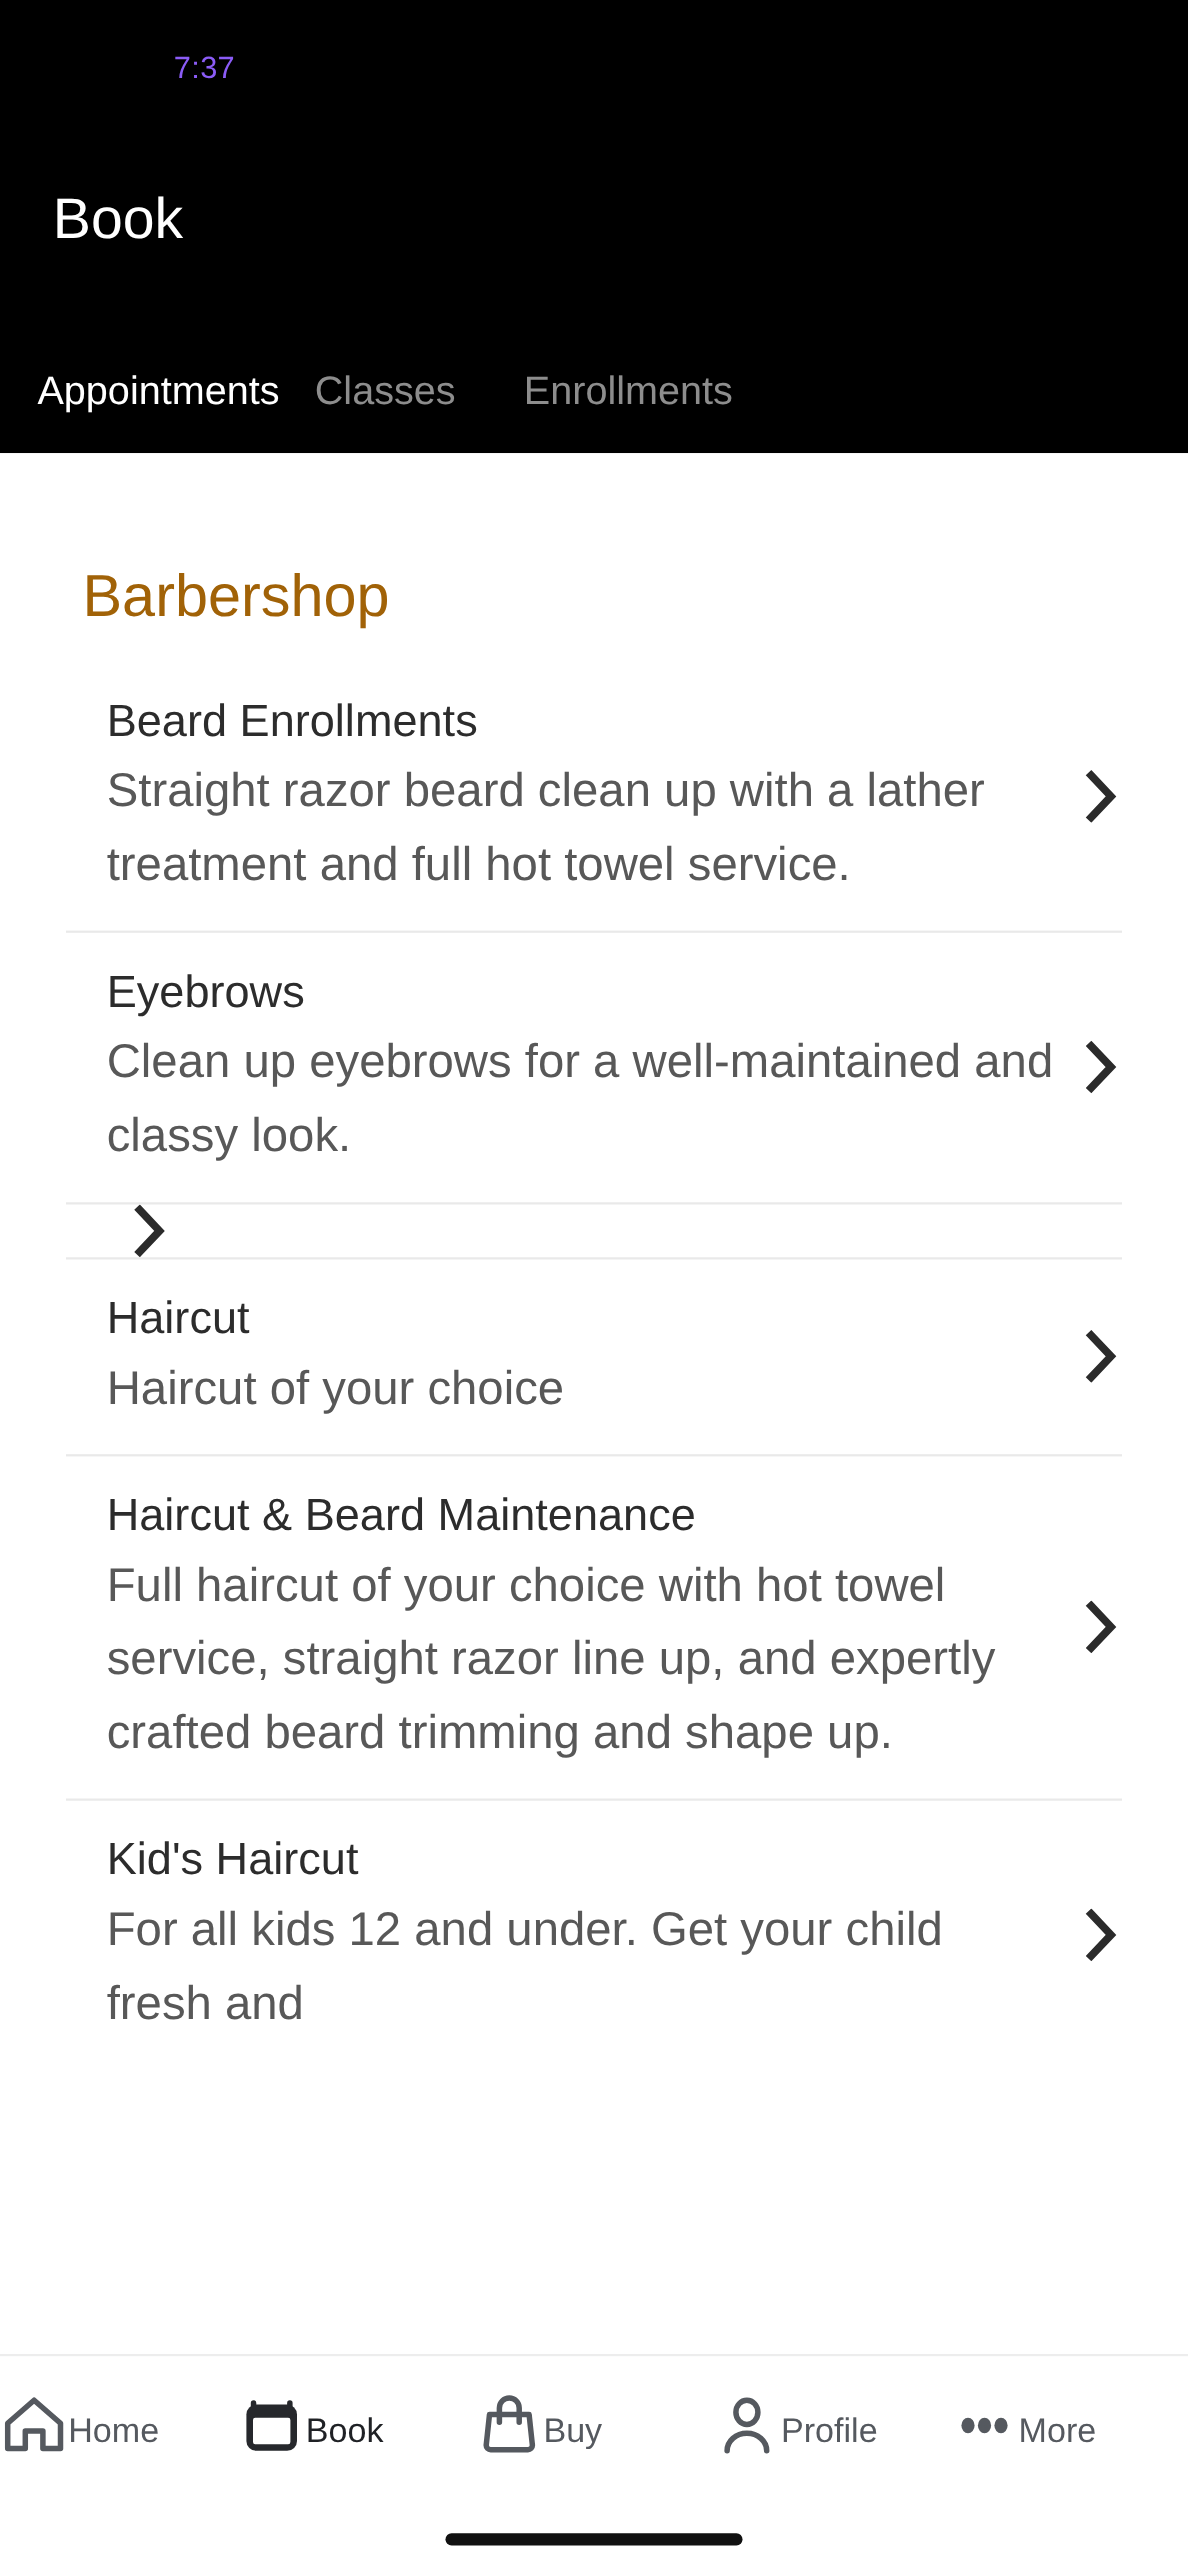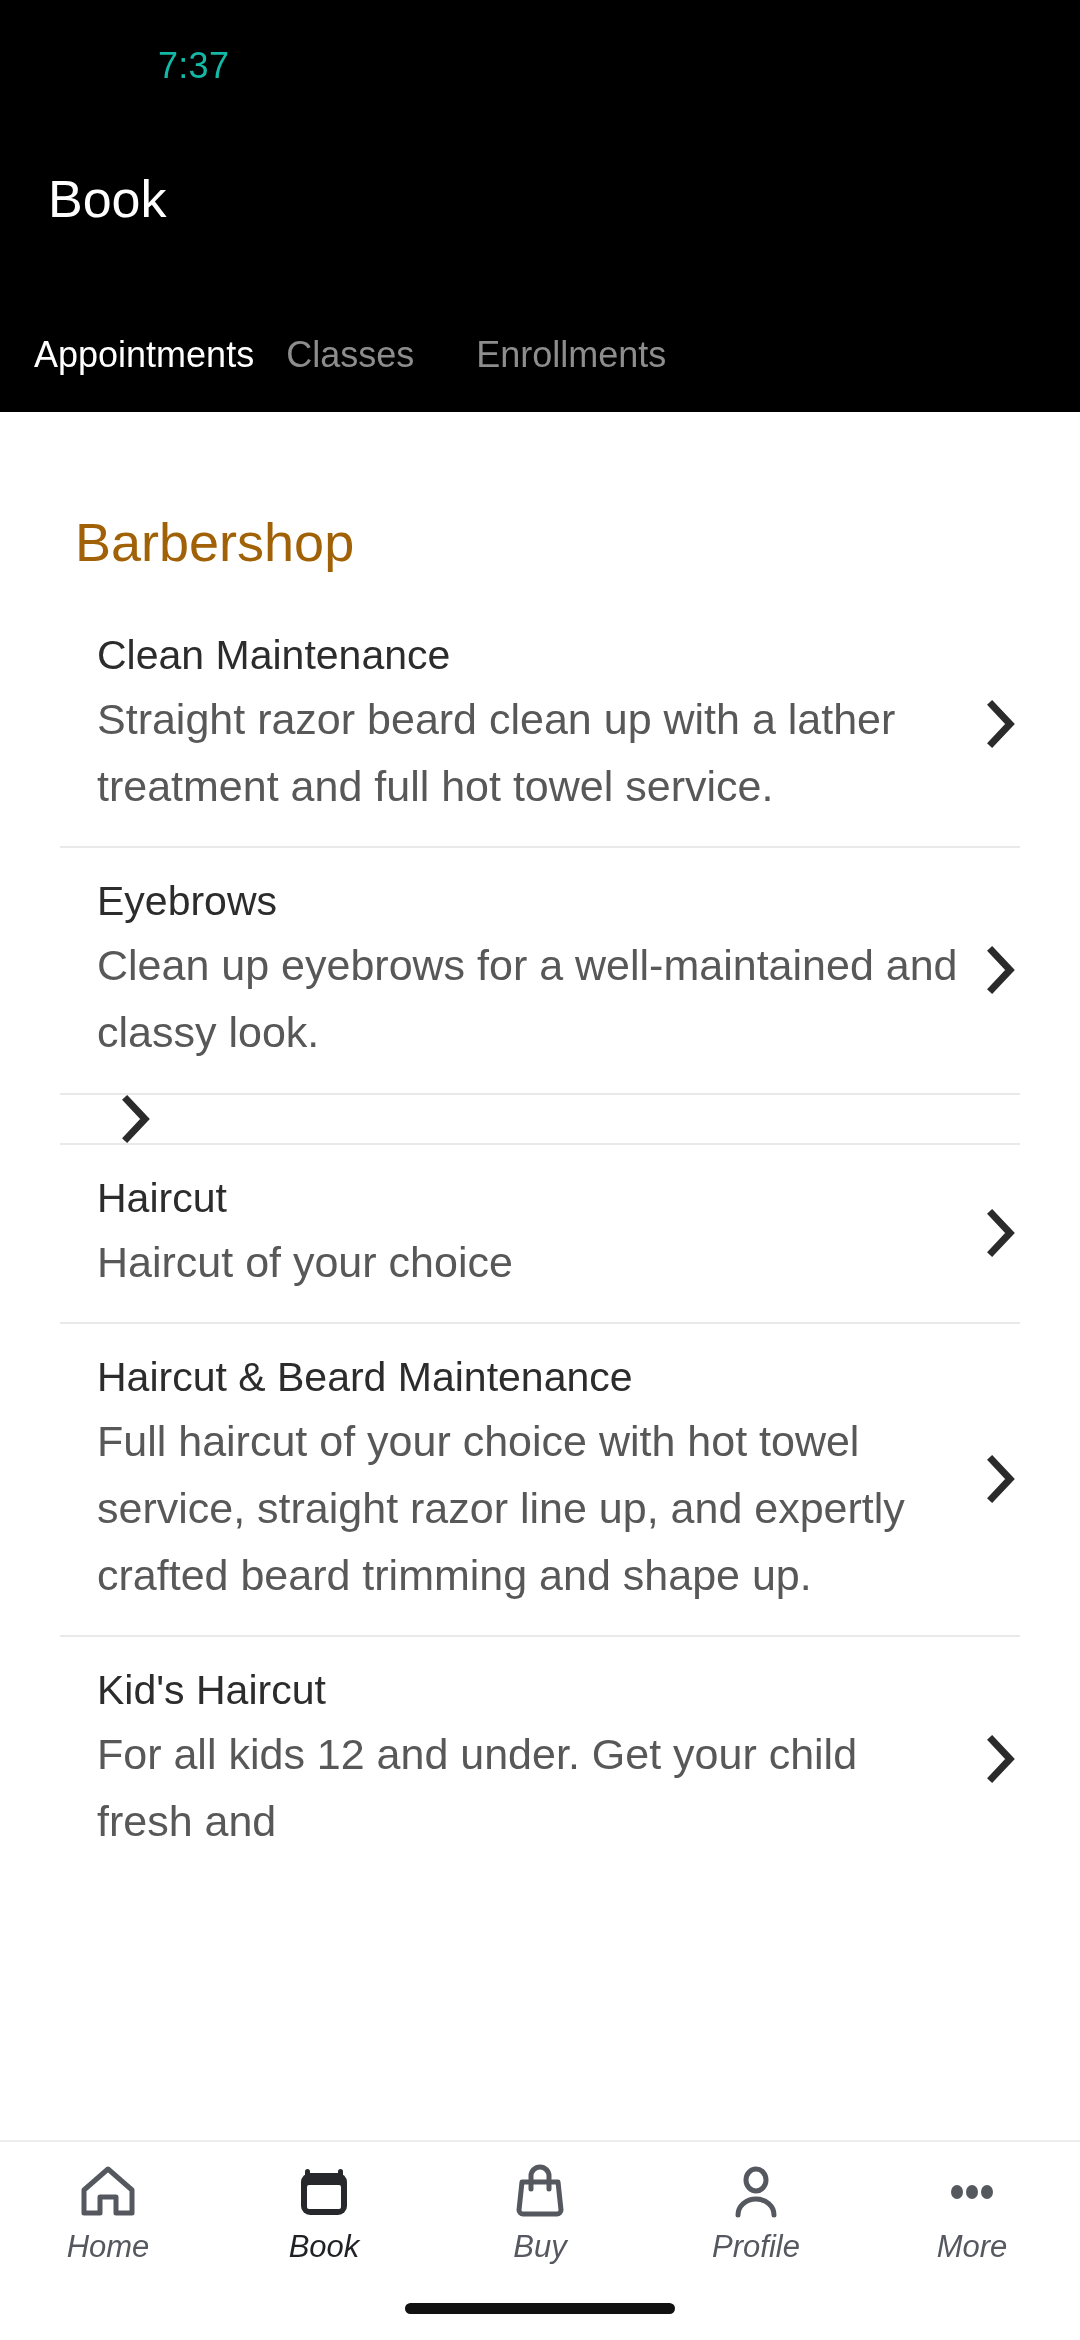--- a/index.html
+++ b/index.html
@@ -16,21 +16,21 @@
   
   .header {
     position:absolute; top:0; left:0; width:1080px; height:412px;
     background:#000000;
   }
   .statusbar {
     position:absolute; top:0; left:0; width:1080px; height:112px;
   }
   .status-time {
     position:absolute; left:158px; top:48px;
-    font-size:36px; color:#14b8a6; letter-spacing:0.3px;
+    font-size:28px; color:#8b5cf6; letter-spacing:0.3px;
     line-height:1;
   }
   .app-title {
     position:absolute; left:48px; top:168px;
     font-size:52px; color:#ffffff; font-weight:400;
     line-height:1.2;
   }
   .tabs {
     position:absolute; left:0; top:316px; width:1080px; height:78px;
     display:flex; align-items:center;
@@ -87,25 +87,24 @@
   
   .bottomnav {
     position:absolute; left:0; bottom:0; width:1080px; height:200px;
     background:#ffffff; border-top:2px solid #ededed;
   }
   .nav-items {
     position:absolute; top:0; left:0; width:1080px; height:152px;
     display:flex; align-items:flex-start;
   }
   .nav-item {
-    flex:1 1 0; display:flex; flex-direction:column;
+    flex:1 1 0; display:flex; flex-direction:row;
     align-items:center; justify-content:flex-start;
-    padding-top:19px; cursor:pointer; background:transparent; border:none;
+    padding-top:32px; cursor:pointer; background:transparent; border:none;
     font-family:"Liberation Sans", sans-serif;
-    font-style:italic;
   }
   .nav-icon { height:62px; display:flex; align-items:center; justify-content:center; }
   .nav-icon svg { display:block; }
   .nav-label {
     margin-top:8px; font-size:31px; color:#55595f; line-height:1;
   }
   .nav-item.active .nav-label { color:#1f2125; }
   .gesture-bar {
     position:absolute; bottom:26px; left:50%; transform:translateX(-50%);
     width:270px; height:11px; border-radius:6px; background:#111111;
@@ -132,21 +131,21 @@
   </div>
 
   <div class="content">
 
     <div class="section-title">Barbershop</div>
 
     <div class="service-list">
 
       <div class="service-item">
         <div class="service-text">
-          <div class="service-name">Clean Maintenance</div>
+          <div class="service-name">Beard Enrollments</div>
           <div class="service-desc">Straight razor beard clean up with a lather treatment and full hot towel service.</div>
         </div>
         <div class="chev">
           <svg width="30" height="48" viewBox="0 0 30 48" aria-hidden="true">
             <path d="M6 5 L24 24 L6 43" fill="none" stroke="#2b2b2b" stroke-width="7" stroke-linecap="square" stroke-linejoin="miter"></path>
           </svg>
         </div>
       </div>
       <div class="divider"></div>
 

